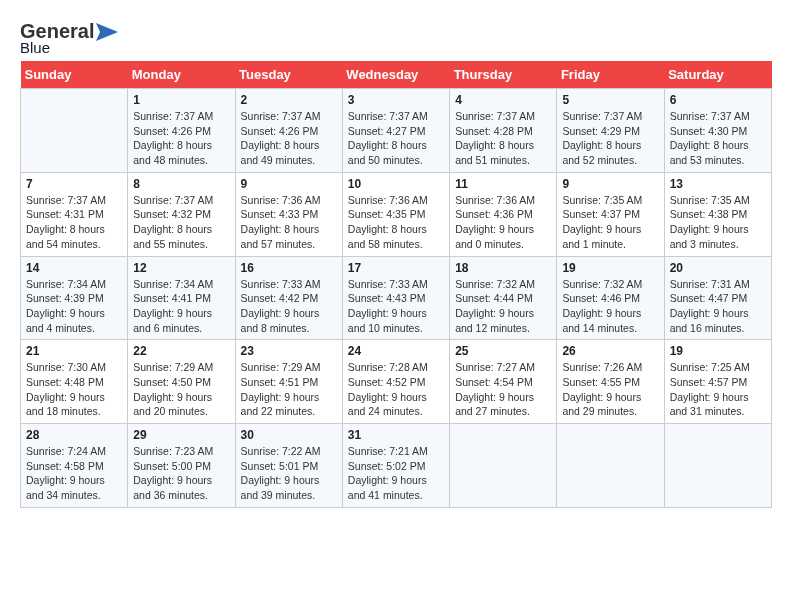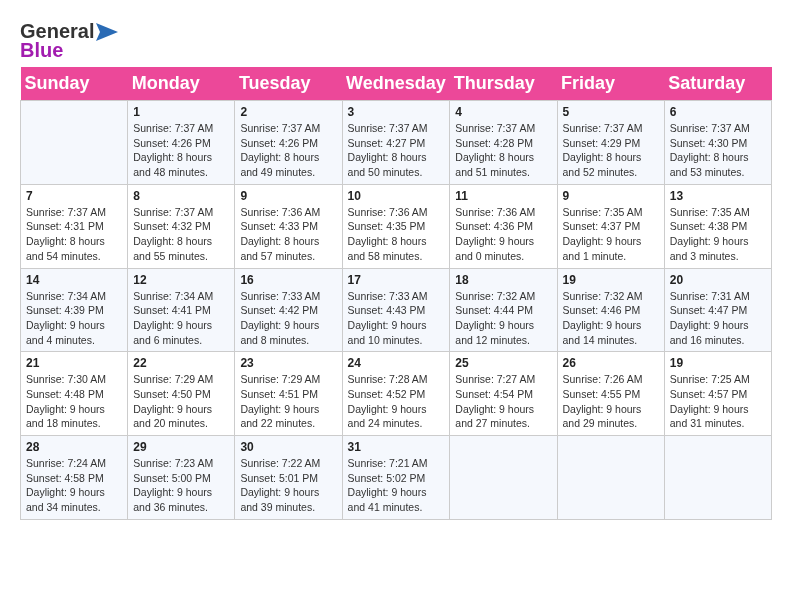--- a/index.html
+++ b/index.html
@@ -33,25 +33,25 @@
       font-size: 16px;
       font-weight: normal;
       color: #555;
     }
     table {
       width: 100%;
       border-collapse: collapse;
       font-size: 11px;
     }
     thead tr th {
-      background-color: #ec4899;
+      background-color: #ef4444;
       color: #fff;
       padding: 6px 4px;
       text-align: left;
-      font-size: 18px;
+      font-size: 13px;
       font-weight: bold;
     }
     tbody tr td {
       border: 1px solid #ccc;
       vertical-align: top;
       padding: 4px 5px;
       min-height: 80px;
       width: 14.28%;
     }
     tbody tr:nth-child(odd) td {
@@ -76,21 +76,21 @@
 <body>
 
 <div class="header">
   <div class="logo">
     <div style="display:flex;align-items:center;">
       <span style="font-size:20px;font-weight:bold;color:#333;">General</span>
       <svg width="22" height="18" viewBox="0 0 22 18" style="margin-left:2px;">
         <polygon points="0,18 22,9 0,0 4,9" fill="#2a6bb5"></polygon>
       </svg>
     </div>
-    <span style="font-size:20px;font-weight:bold;color:#a21caf;margin-top:-4px;">Blue</span>
+    <span style="font-size:15px;font-weight:normal;color:#0f172a;margin-top:-4px;">Blue</span>
   </div>
   <div class="title-block">
     <h1></h1>
     <h2></h2>
   </div>
 </div>
 
 <table>
   <thead>
     <tr>

